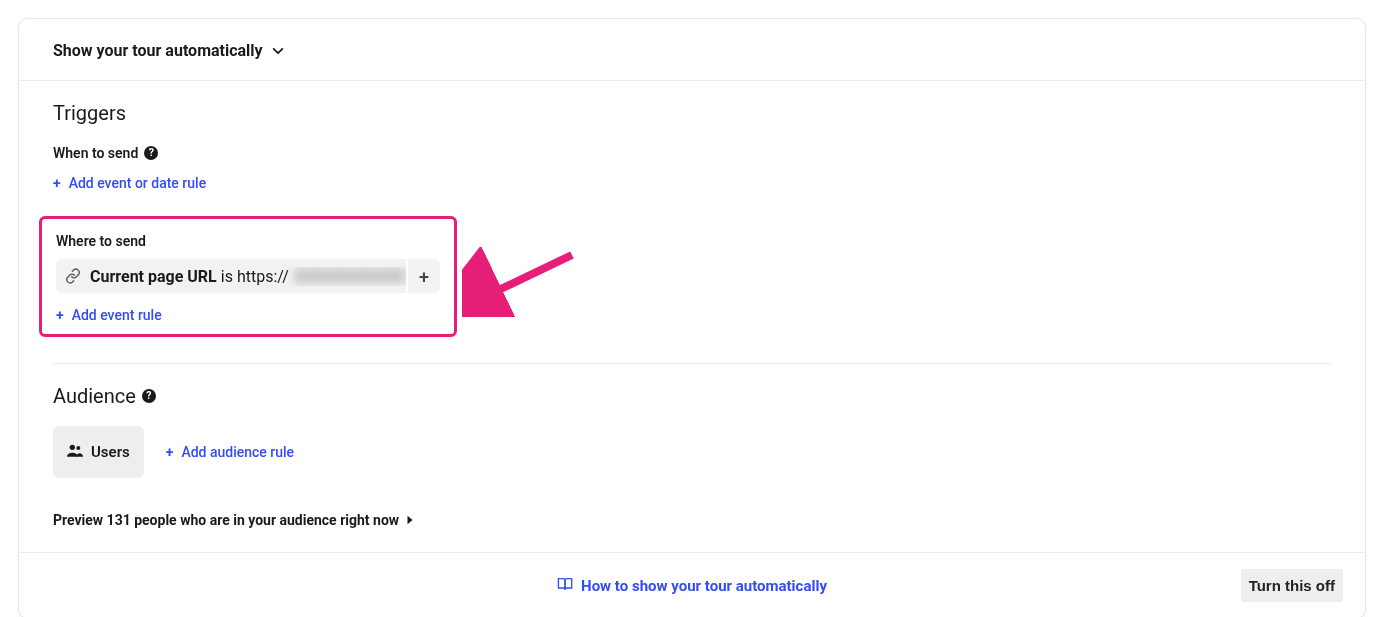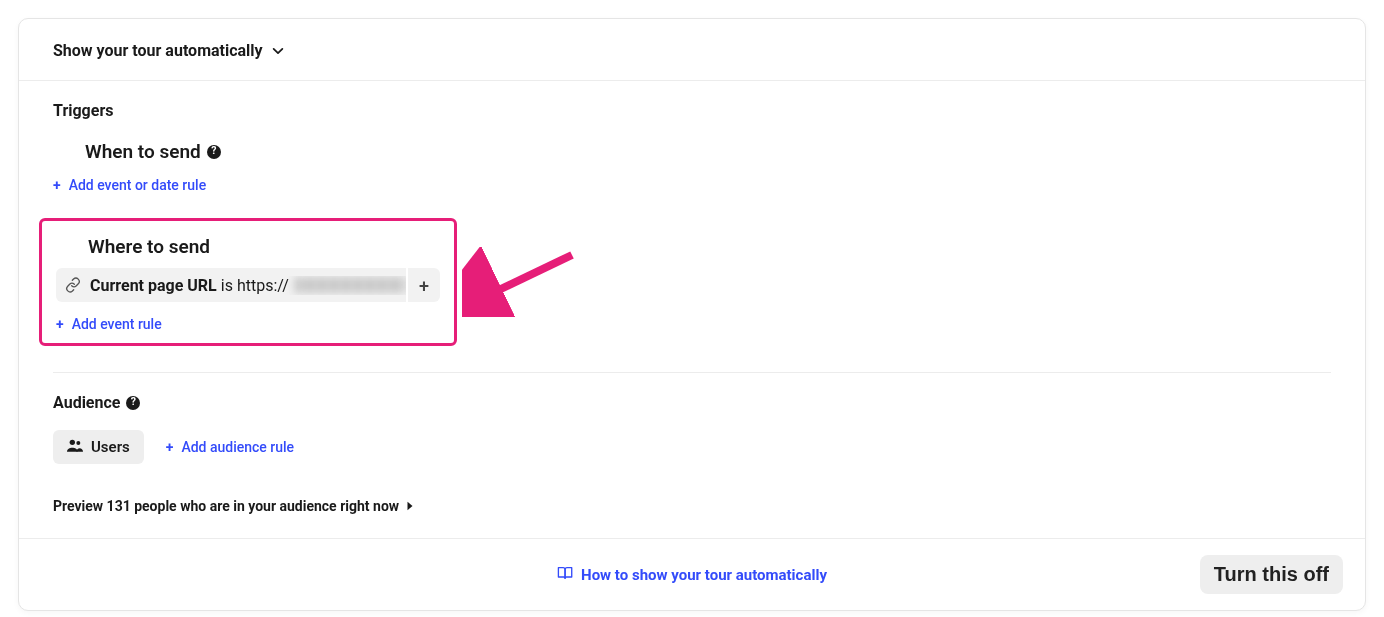--- a/index.html
+++ b/index.html
@@ -29,34 +29,33 @@
   }
   .card-title {
     font-size: 16px;
     font-weight: 700;
   }
   .chevron-down svg { display: block; }
   .card-body {
     padding: 20px 34px 24px;
   }
   .section-title {
-    font-size: 16px;
-    font-weight: 700;
+    font-size: 20px;
+    font-weight: 400;
     margin-bottom: 20px;
   }
   .sub-label-row {
     display: flex;
     align-items: center;
     gap: 6px;
     margin-bottom: 12px;
   }
   .sub-label {
-    font-size: 19px;
+    font-size: 14px;
     font-weight: 600;
-    margin-left: 32px;
   }
   .help-icon {
     width: 14px; height: 14px; border-radius: 50%;
     background: #1a1a1a; color: #fff; font-size: 10.5px; font-weight: 700;
     display: inline-flex; align-items: center; justify-content: center;
     line-height: 1;
   }
   .link-action {
     color: #334bfa;
     font-size: 14px;
@@ -135,21 +134,21 @@
   }
   .audience-row {
     display: flex;
     align-items: center;
     gap: 22px;
     margin-top: 18px;
   }
   .users-chip {
     background: #eeeeee;
     border-radius: 6px;
-    height: 34px;
+    height: 52px;
     padding: 0 14px;
     display: flex;
     align-items: center;
     gap: 8px;
     font-size: 15px;
     font-weight: 600;
     cursor: pointer;
   }
   .preview-row {
     margin-top: 34px;
@@ -179,23 +178,23 @@
     font-size: 15px;
     font-weight: 700;
     cursor: pointer;
   }
   .footer-right {
     margin-left: auto;
   }
   .turn-off-btn {
     background: #eeeeee;
     border: none;
-    border-radius: 8px;
-    padding: 8px 14px;
-    font-size: 20px;
+    border-radius: 2px;
+    padding: 8px 8px;
+    font-size: 15px;
     font-weight: 600;
     cursor: pointer;
     color: #222;
   }
 </style>
 </head>
 <body>
 
 <div class="card">
 

